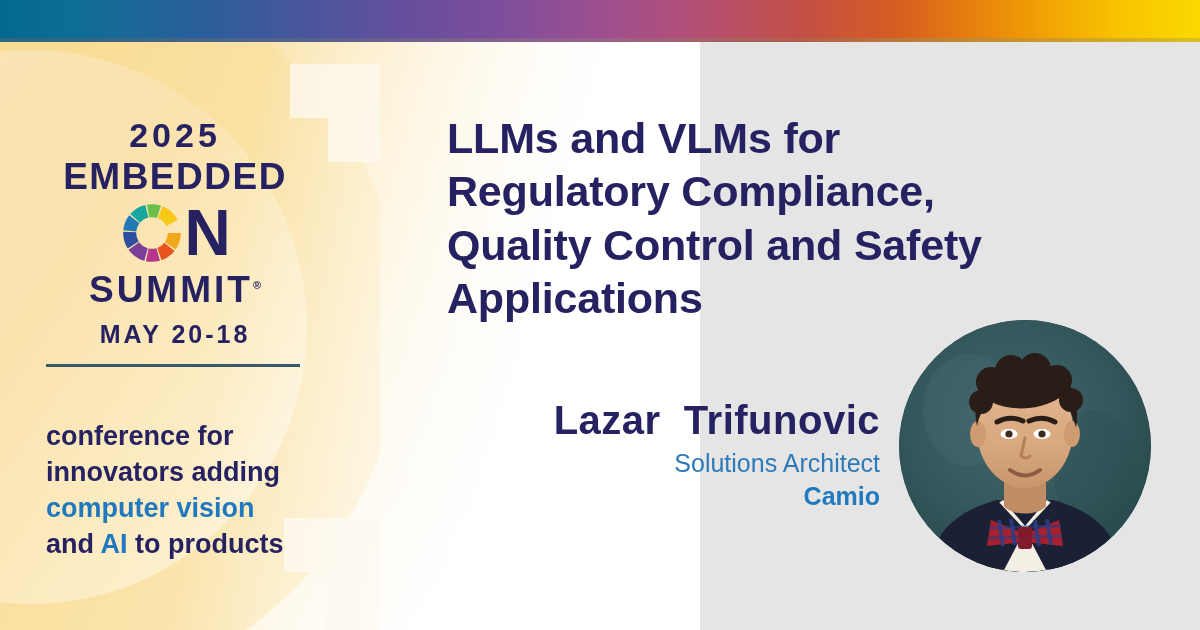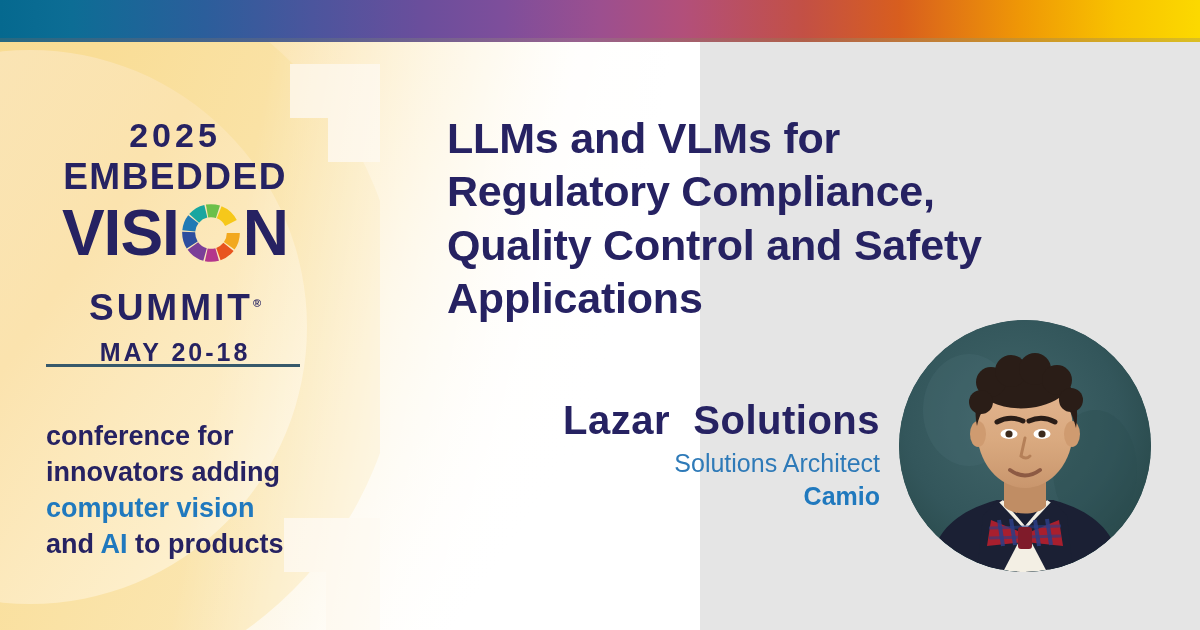--- a/index.html
+++ b/index.html
@@ -77,21 +77,21 @@
   }
   .logo-vision {
     display:flex; align-items:center; justify-content:center;
     margin-top:2px; line-height:1;
   }
   .logo-vision span {
     font-size:64px; font-weight:800; letter-spacing:-1px; color:#262262;
   }
   .ring { width:62px; height:62px; margin:0 1px; display:block; }
   .logo-summit {
-    margin-top:22px; font-size:37px; font-weight:600; letter-spacing:3px;
+    margin-top:4px; font-size:37px; font-weight:600; letter-spacing:3px;
     color:#262262; position:relative; display:inline-block;text-align:center;
   }
   .logo-summit .reg {
     font-size:11px; vertical-align:super; font-weight:600; letter-spacing:0;
   }
   .logo-dates {
     margin-top:9px; font-size:25px; font-weight:600; letter-spacing:3px;
     color:#262262;
   }
 
@@ -165,21 +165,20 @@
         </g>
       </svg>
     </div>
   </div>
   <div class="left-veil"></div>
 
   <div class="logo">
     <div class="logo-year">2025</div>
     <div class="logo-embedded">EMBEDDED</div>
     <div class="logo-vision">
-      <span>VISI</span>
       <svg class="ring" viewBox="0 0 100 100" xmlns="http://www.w3.org/2000/svg">
         <g fill="none" stroke-width="21">
           <circle cx="50" cy="50" r="36" stroke="#f2a81d" stroke-dasharray="22 204" stroke-dashoffset="0"></circle>
           <circle cx="50" cy="50" r="36" stroke="#e8541f" stroke-dasharray="20 206" stroke-dashoffset="-24"></circle>
           <circle cx="50" cy="50" r="36" stroke="#b4368c" stroke-dasharray="18 208" stroke-dashoffset="-46"></circle>
           <circle cx="50" cy="50" r="36" stroke="#7b3f98" stroke-dasharray="24 202" stroke-dashoffset="-66"></circle>
           <circle cx="50" cy="50" r="36" stroke="#2e4f9e" stroke-dasharray="22 204" stroke-dashoffset="-92"></circle>
           <circle cx="50" cy="50" r="36" stroke="#1f7ab5" stroke-dasharray="20 206" stroke-dashoffset="-116"></circle>
           <circle cx="50" cy="50" r="36" stroke="#18a6a0" stroke-dasharray="22 204" stroke-dashoffset="-138"></circle>
           <circle cx="50" cy="50" r="36" stroke="#6cc04a" stroke-dasharray="18 208" stroke-dashoffset="-162"></circle>
@@ -205,21 +204,21 @@
   </div>
 
   <div class="title">
     <div>LLMs and VLMs for</div>
     <div>Regulatory Compliance,</div>
     <div>Quality Control and Safety</div>
     <div>Applications</div>
   </div>
 
   <div class="speaker">
-    <div class="speaker-name">Lazar  Solutions</div>
+    <div class="speaker-name">Lazar  Trifunovic</div>
     <div class="speaker-role">Solutions Architect</div>
     <div class="speaker-org">Camio</div>
   </div>
 
   <div class="portrait">
     <svg viewBox="0 0 252 252" xmlns="http://www.w3.org/2000/svg">
       <defs>
         <radialGradient id="bg" cx="0.45" cy="0.4" r="0.78">
           <stop offset="0%" stop-color="#42666a"></stop>
           <stop offset="55%" stop-color="#33565b"></stop>

